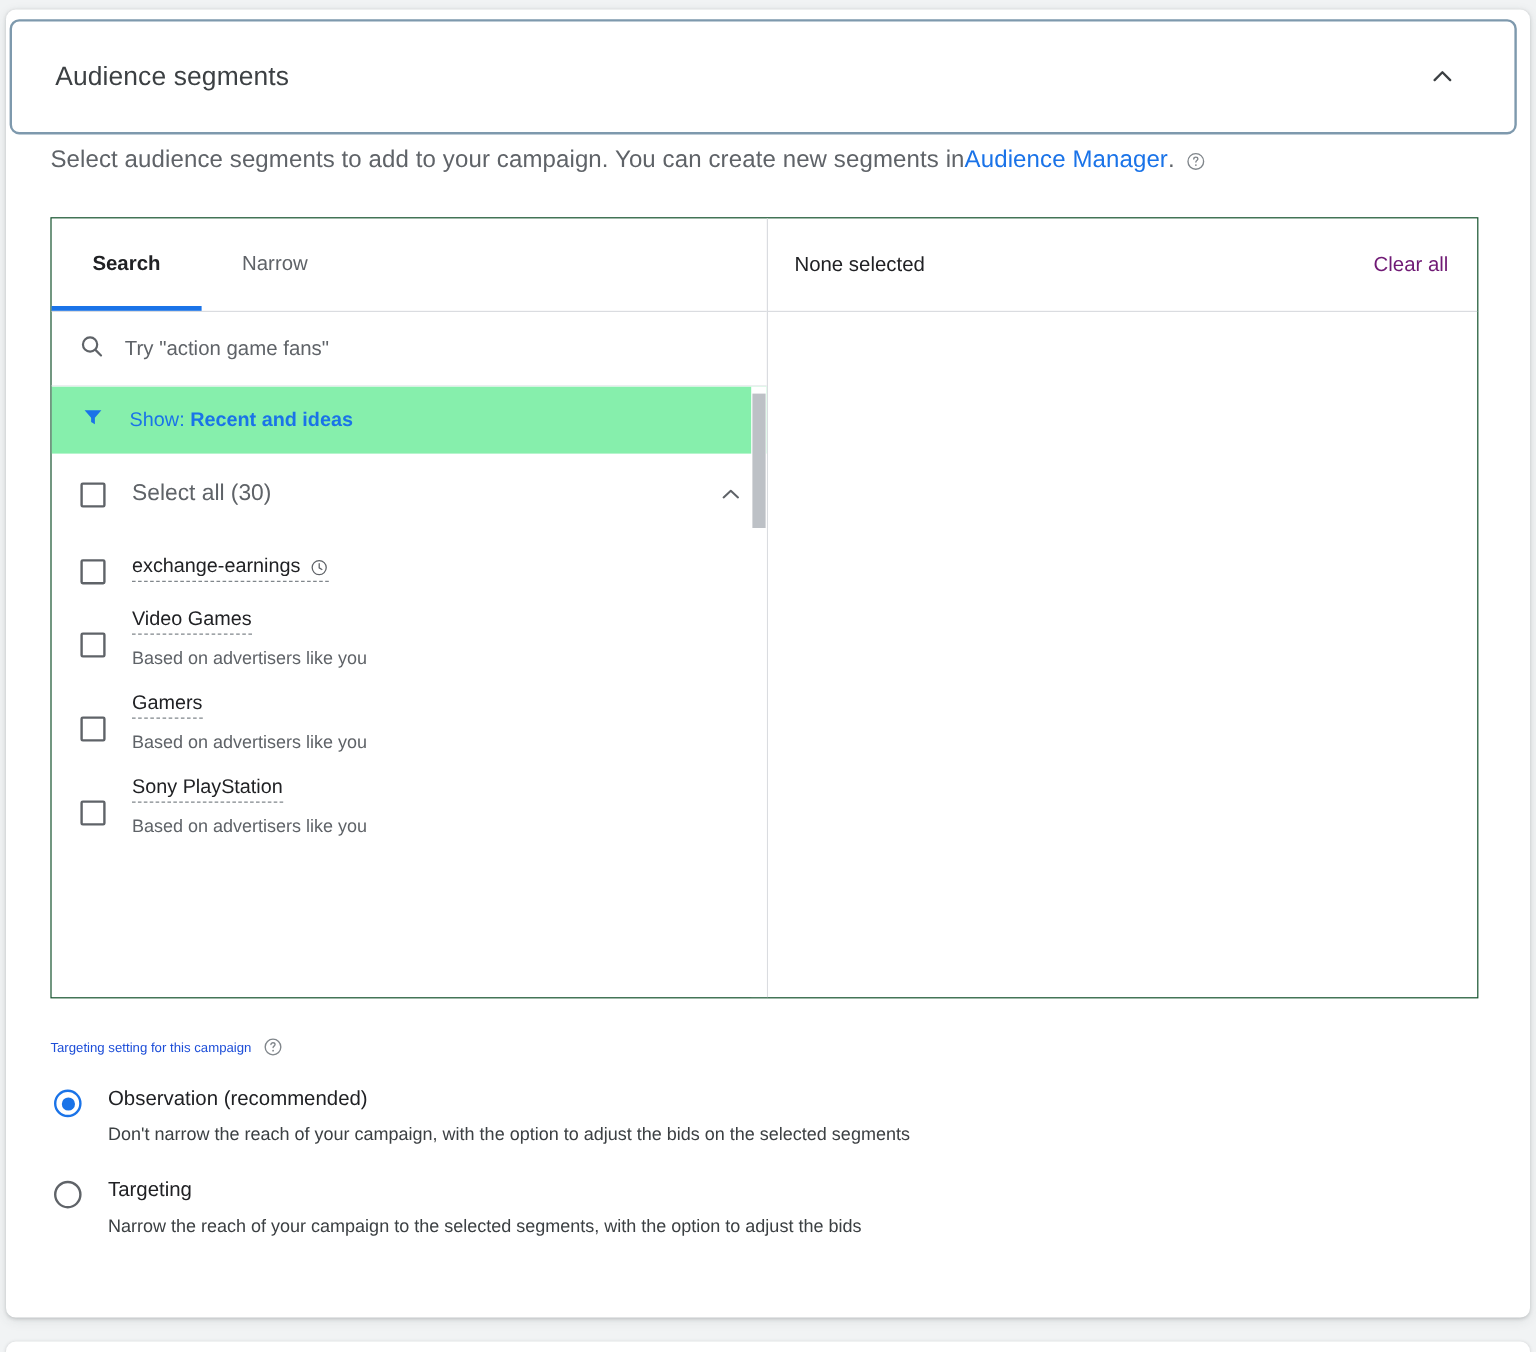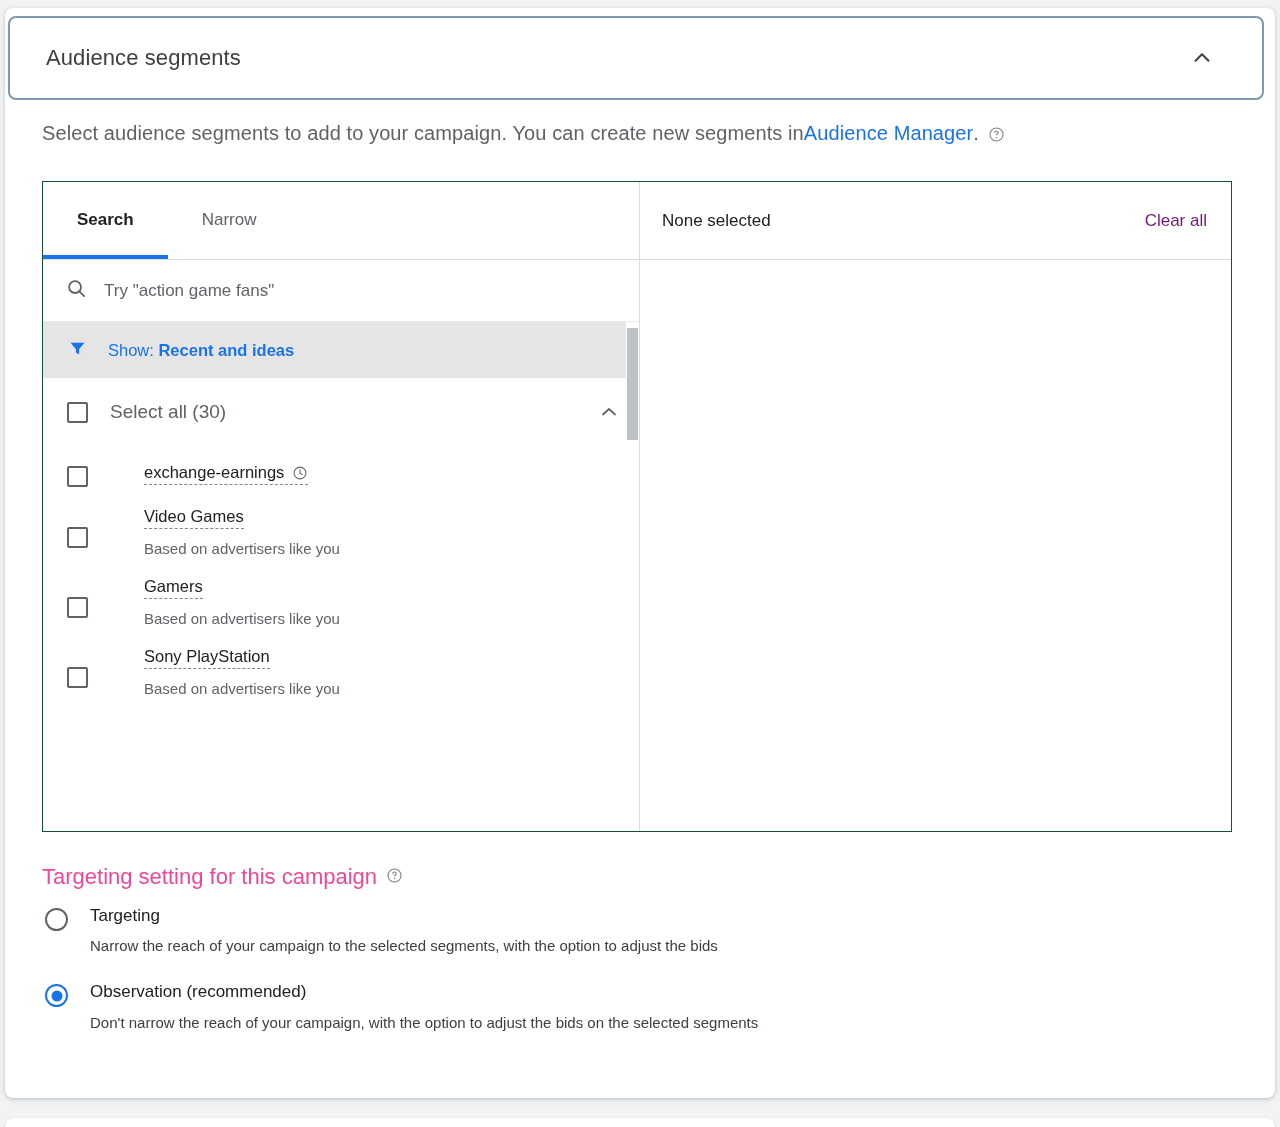--- a/index.html
+++ b/index.html
@@ -22,21 +22,21 @@
   }
   .card-next {
     position: absolute;
     left: 5px; top: 1118px; width: 1270px; height: 40px;
     background: #ffffff; border-radius: 8px;
     box-shadow: 0 1px 3px rgba(60,64,67,.22);
   }
 
   
   .section-header {
-    position: absolute; left: 3px; top: 8px; width: 1256px; height: 84px;
+    position: absolute; left: 3px; top: 8px; width: 1256px; height: 96px;
     border: 2px solid #7e99ad;
     border-radius: 8px;
     background: #fff;
     display: flex; align-items: center; justify-content: space-between;
     padding: 0 40px 0 36px;
   }
   .section-title {
     font-size: 22px; color: #3c4043; font-weight: 400; letter-spacing: .1px;
   }
   .collapse-btn {
@@ -85,38 +85,38 @@
   .search-input {
     border: none; outline: none; background: transparent; flex: 1;
     font-family: inherit; font-size: 17px; color: #3c4043; padding: 0; margin: 0;
   }
   .search-input::placeholder { color: #5f6368; }
 
   
   .list { flex: 1; overflow: hidden; position: relative; }
   .filter-row {
     height: 56px; display: flex; align-items: center; gap: 20px; padding-left: 24px;
-    background: #e5e5e5; cursor: pointer;
+    background: #86efac; cursor: pointer;
   }
   .filter-label { font-size: 16.5px; color: #1a73e8; }
   .filter-label b { font-weight: 700; }
 
   .row {
     display: flex; align-items: flex-start; padding-left: 24px; padding-right: 18px;
   }
   .row-selectall { height: 68px; align-items: center; justify-content: space-between; }
   .cb {
     width: 21px; height: 21px; border: 2.2px solid #5f6368; border-radius: 2px;
     flex: 0 0 auto; background: #fff; cursor: pointer;
   }
   .selectall-left { display: flex; align-items: center; gap: 22px; }
   .selectall-text { font-size: 19px; color: #5f6368; }
   .chev-small { cursor: pointer; display: flex; align-items: center; }
 
-  .item { padding-top: 17px; padding-bottom: 3px; gap: 34px; }
+  .item { padding-top: 17px; padding-bottom: 3px; }
   .item-body { margin-left: 22px; display: flex; flex-direction: column; }
   .item-name {
     font-size: 16.5px; color: #202124; align-self: flex-start;
     border-bottom: 1px dashed #80868b; padding-bottom: 2px; line-height: 1.15;
     cursor: pointer;
     display: inline-flex; align-items: center; gap: 8px;
   }
   .item-sub { font-size: 15px; color: #5f6368; margin-top: 11px; }
   .clock-icon { display: inline-flex; position: relative; top: 1px; }
 
@@ -134,21 +134,21 @@
     height: 78px; display: flex; align-items: center; justify-content: space-between;
     padding: 0 24px 0 22px; border-bottom: 1px solid #dadce0;
   }
   .right-head-title { font-size: 17px; color: #202124; }
   .clear-all { font-size: 17px; color: #701a75; cursor: pointer; background: none; border: none; font-family: inherit; padding: 0; }
   .right-empty { padding: 33px 22px 0 22px; font-size: 16.5px; color: #5f6368; }
 
   
   .targeting-label {
     position: absolute; left: 37px; top: 856px;
-    font-size: 22px; color: #ec4899; display: flex; align-items: center; gap: 9px;
+    font-size: 11px; color: #1d4ed8; display: flex; align-items: center; gap: 9px;
   }
   .radio-group { position: absolute; left: 40px; top: 898px; width: 1150px; }
   .radio-row { display: flex; align-items: flex-start; margin-bottom: 28px; }
   .radio {
     width: 23px; height: 23px; border-radius: 50%; border: 2.2px solid #5f6368;
     flex: 0 0 auto; margin-top: 2px; cursor: pointer; background: #fff;
     position: relative;
   }
   .radio.checked { border-color: #1a73e8; }
   .radio.checked::after {
@@ -291,31 +291,31 @@
         <svg width="17" height="17" viewBox="0 0 24 24">
           <circle cx="12" cy="12" r="9.2" fill="none" stroke="#80868b" stroke-width="1.6"></circle>
           <path d="M9.6 9.2c0-1.4 1.1-2.2 2.4-2.2 1.4 0 2.4.9 2.4 2.1 0 1.9-2.3 1.9-2.3 3.6" fill="none" stroke="#80868b" stroke-width="1.6" stroke-linecap="round"></path>
           <circle cx="12.1" cy="16.3" r="1.05" fill="#80868b"></circle>
         </svg>
       </span>
     </div>
 
     <div class="radio-group">
       <div class="radio-row">
+        <div class="radio checked"></div>
+        <div class="radio-body">
+          <div class="radio-title">Observation (recommended)</div>
+          <div class="radio-desc">Don't narrow the reach of your campaign, with the option to adjust the bids on the selected segments</div>
+        </div>
+      </div>
+      <div class="radio-row">
         <div class="radio"></div>
         <div class="radio-body">
           <div class="radio-title">Targeting</div>
           <div class="radio-desc">Narrow the reach of your campaign to the selected segments, with the option to adjust the bids</div>
         </div>
       </div>
-      <div class="radio-row">
-        <div class="radio checked"></div>
-        <div class="radio-body">
-          <div class="radio-title">Observation (recommended)</div>
-          <div class="radio-desc">Don't narrow the reach of your campaign, with the option to adjust the bids on the selected segments</div>
-        </div>
-      </div>
     </div>
 
   </div>
 
   <div class="card-next"></div>
 </div>
 
 </body></html>

